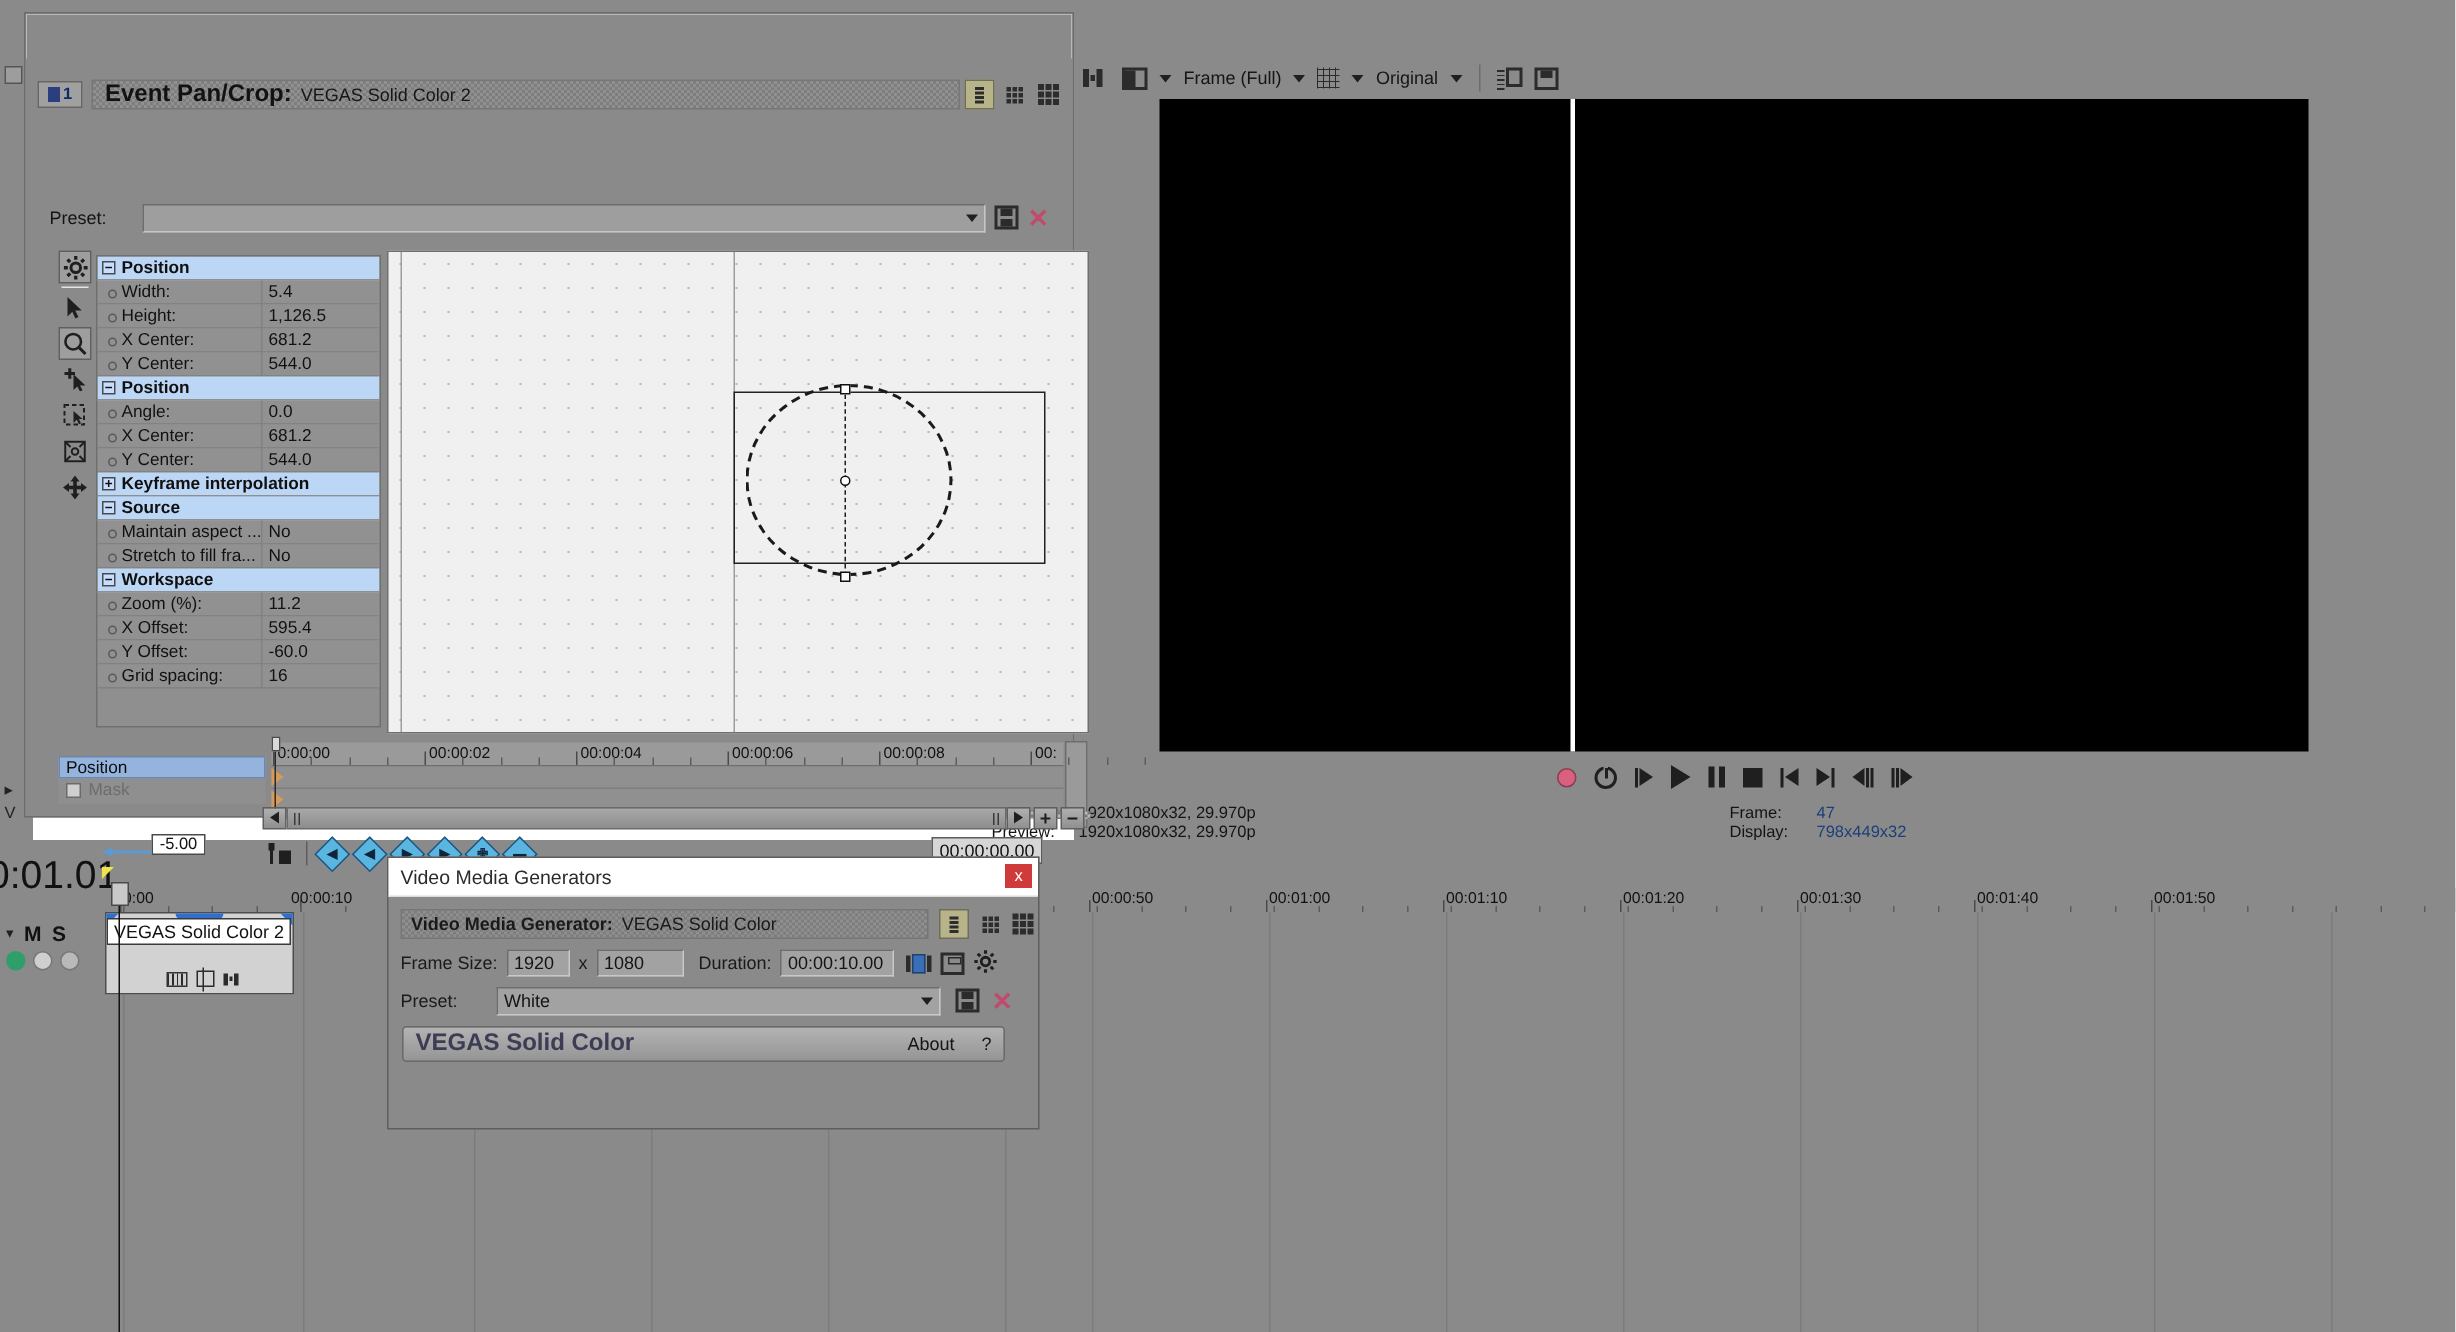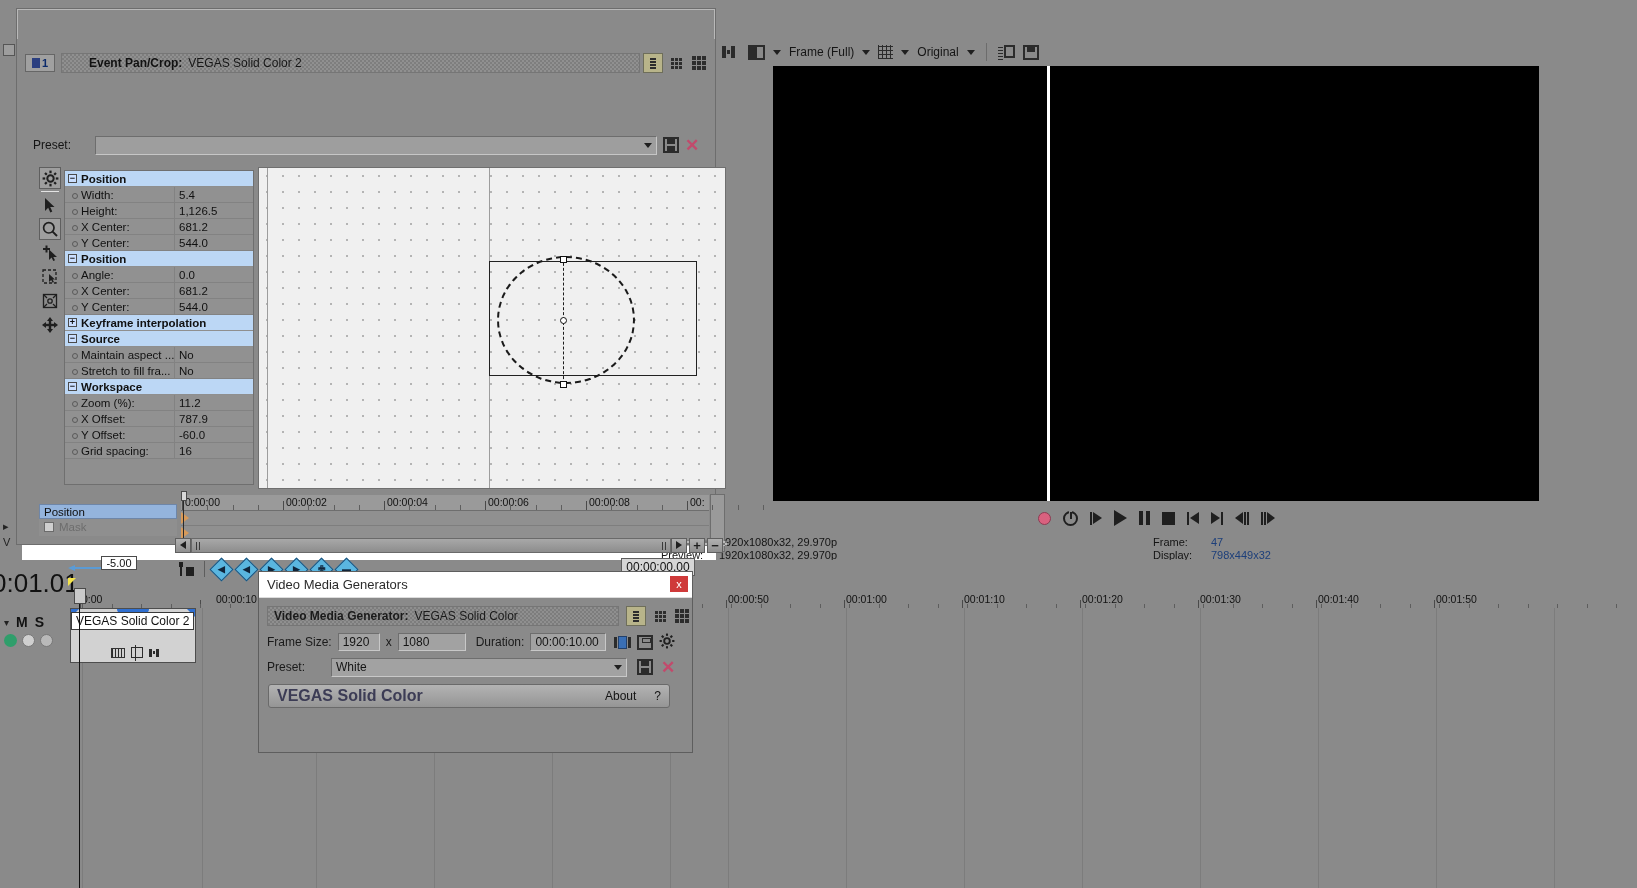--- a/index.html
+++ b/index.html
@@ -58,21 +58,21 @@
     background:#a0a0a0; border:1px solid #666; gap:2px;
   }
   #fx-chain-num .sq { width:8px; height:10px; background:#2b3f80; }
   #fx-chain-num .n { font-size:11px; color:#0b2a6b; font-weight:bold; }
   #fx-name-strip {
     flex:1; height:20px; margin-left:6px; display:flex; align-items:center; padding-left:8px; gap:6px;
     background:
       repeating-conic-gradient(#909090 0% 25%, #7e7e7e 0% 50%) 0 0 / 4px 4px;
     border:1px solid #767676;
   }
-  #fx-name-strip .lbl { font-weight:bold; font-size:12px; color:#121212;margin-left:19px; }
+  #fx-name-strip .lbl { font-weight:bold; font-size:16px; color:#121212; }
   #fx-name-strip .val { font-size:12px; color:#171717; }
   .view-btn { width:20px; height:20px; margin-left:3px; display:flex; align-items:center; justify-content:center; }
   .view-btn.active { background:#b8b48a; border:1px solid #6e6e5a; }
   .view-btn.plain { background:#8a8a8a; }
   .vb-grid { display:grid; gap:1px; }
   .vb-cell { background:#2d2d2d; }
 
   
   #plugin-row { position:absolute; left:8px; top:40px; width:684px; height:22px; display:flex; align-items:center; }
   #plugin-strip {
@@ -474,21 +474,21 @@
           <polygon points="0,4 7,1 7,7" fill="#5b9bd5"></polygon>
         </svg>
     </div>
     <div id="tl-tooltip">-5.00</div>
     <div id="tl-marker-tri"></div>
 
     <div id="tl-ruler">
         <span class="tlr-tick maj" style="left: 12px;"></span>
         <span class="tlr-lbl" style="left: 14px;">0:00</span>
         <span class="tlr-tick maj" style="left: 132px;"></span>
-        <span class="tlr-lbl" style="left: 148px;">00:00:10</span>
+        <span class="tlr-lbl" style="left: 126px;">00:00:10</span>
         <span class="tlr-tick maj" style="left: 658px;"></span>
         <span class="tlr-lbl" style="left: 660px;">00:00:50</span>
         <span class="tlr-tick maj" style="left: 776px;"></span>
         <span class="tlr-lbl" style="left: 778px;">00:01:00</span>
         <span class="tlr-tick maj" style="left: 894px;"></span>
         <span class="tlr-lbl" style="left: 896px;">00:01:10</span>
         <span class="tlr-tick maj" style="left: 1012px;"></span>
         <span class="tlr-lbl" style="left: 1014px;">00:01:20</span>
         <span class="tlr-tick maj" style="left: 1130px;"></span>
         <span class="tlr-lbl" style="left: 1132px;">00:01:30</span>
@@ -779,21 +779,21 @@
           <div class="prop-group">
             <span class="pm">−</span>
             <span>Workspace</span>
           </div>
           <div class="prop-row">
             <div class="nm">Zoom (%):</div>
             <div class="vl">11.2</div>
           </div>
           <div class="prop-row">
             <div class="nm">X Offset:</div>
-            <div class="vl">787.9</div>
+            <div class="vl">595.4</div>
           </div>
           <div class="prop-row">
             <div class="nm">Y Offset:</div>
             <div class="vl">-60.0</div>
           </div>
           <div class="prop-row">
             <div class="nm">Grid spacing:</div>
             <div class="vl">16</div>
           </div>
         </div>
@@ -965,21 +965,21 @@
           <div class="vb-cell" style="height:4px;"></div>
             <div class="vb-cell" style="height:4px;"></div>
             <div class="vb-cell" style="height:4px;"></div>
         </div>
       </div>
 
       <div id="vmg-row2">
         <span>Frame Size:</span>
         <div class="field" style="width:42px;height:18px;">1920</div>
         <span>x</span>
-        <div class="field" style="width:68px;height:18px;">1080</div>
+        <div class="field" style="width:58px;height:18px;">1080</div>
         <span style="margin-left:4px;">Duration:</span>
         <div class="field" style="width:76px;height:18px;">00:00:10.00</div>
         <span style="display:flex;align-items:center;gap:1px;margin-left:2px;">
           <span style="width:3px;height:11px;background:#2b2b2b;display:block;"></span>
           <span style="width:9px;height:13px;background:#3a6fb5;border:1px solid #22406b;display:block;"></span>
           <span style="width:3px;height:11px;background:#2b2b2b;display:block;"></span>
         </span>
         <span style="width:16px;height:15px;border:2px solid #2b2b2b;position:relative;display:block;">
           <span style="position:absolute;left:3px;top:1px;width:9px;height:5px;border:1.5px solid #2b2b2b;display:block;"></span>
         </span>

